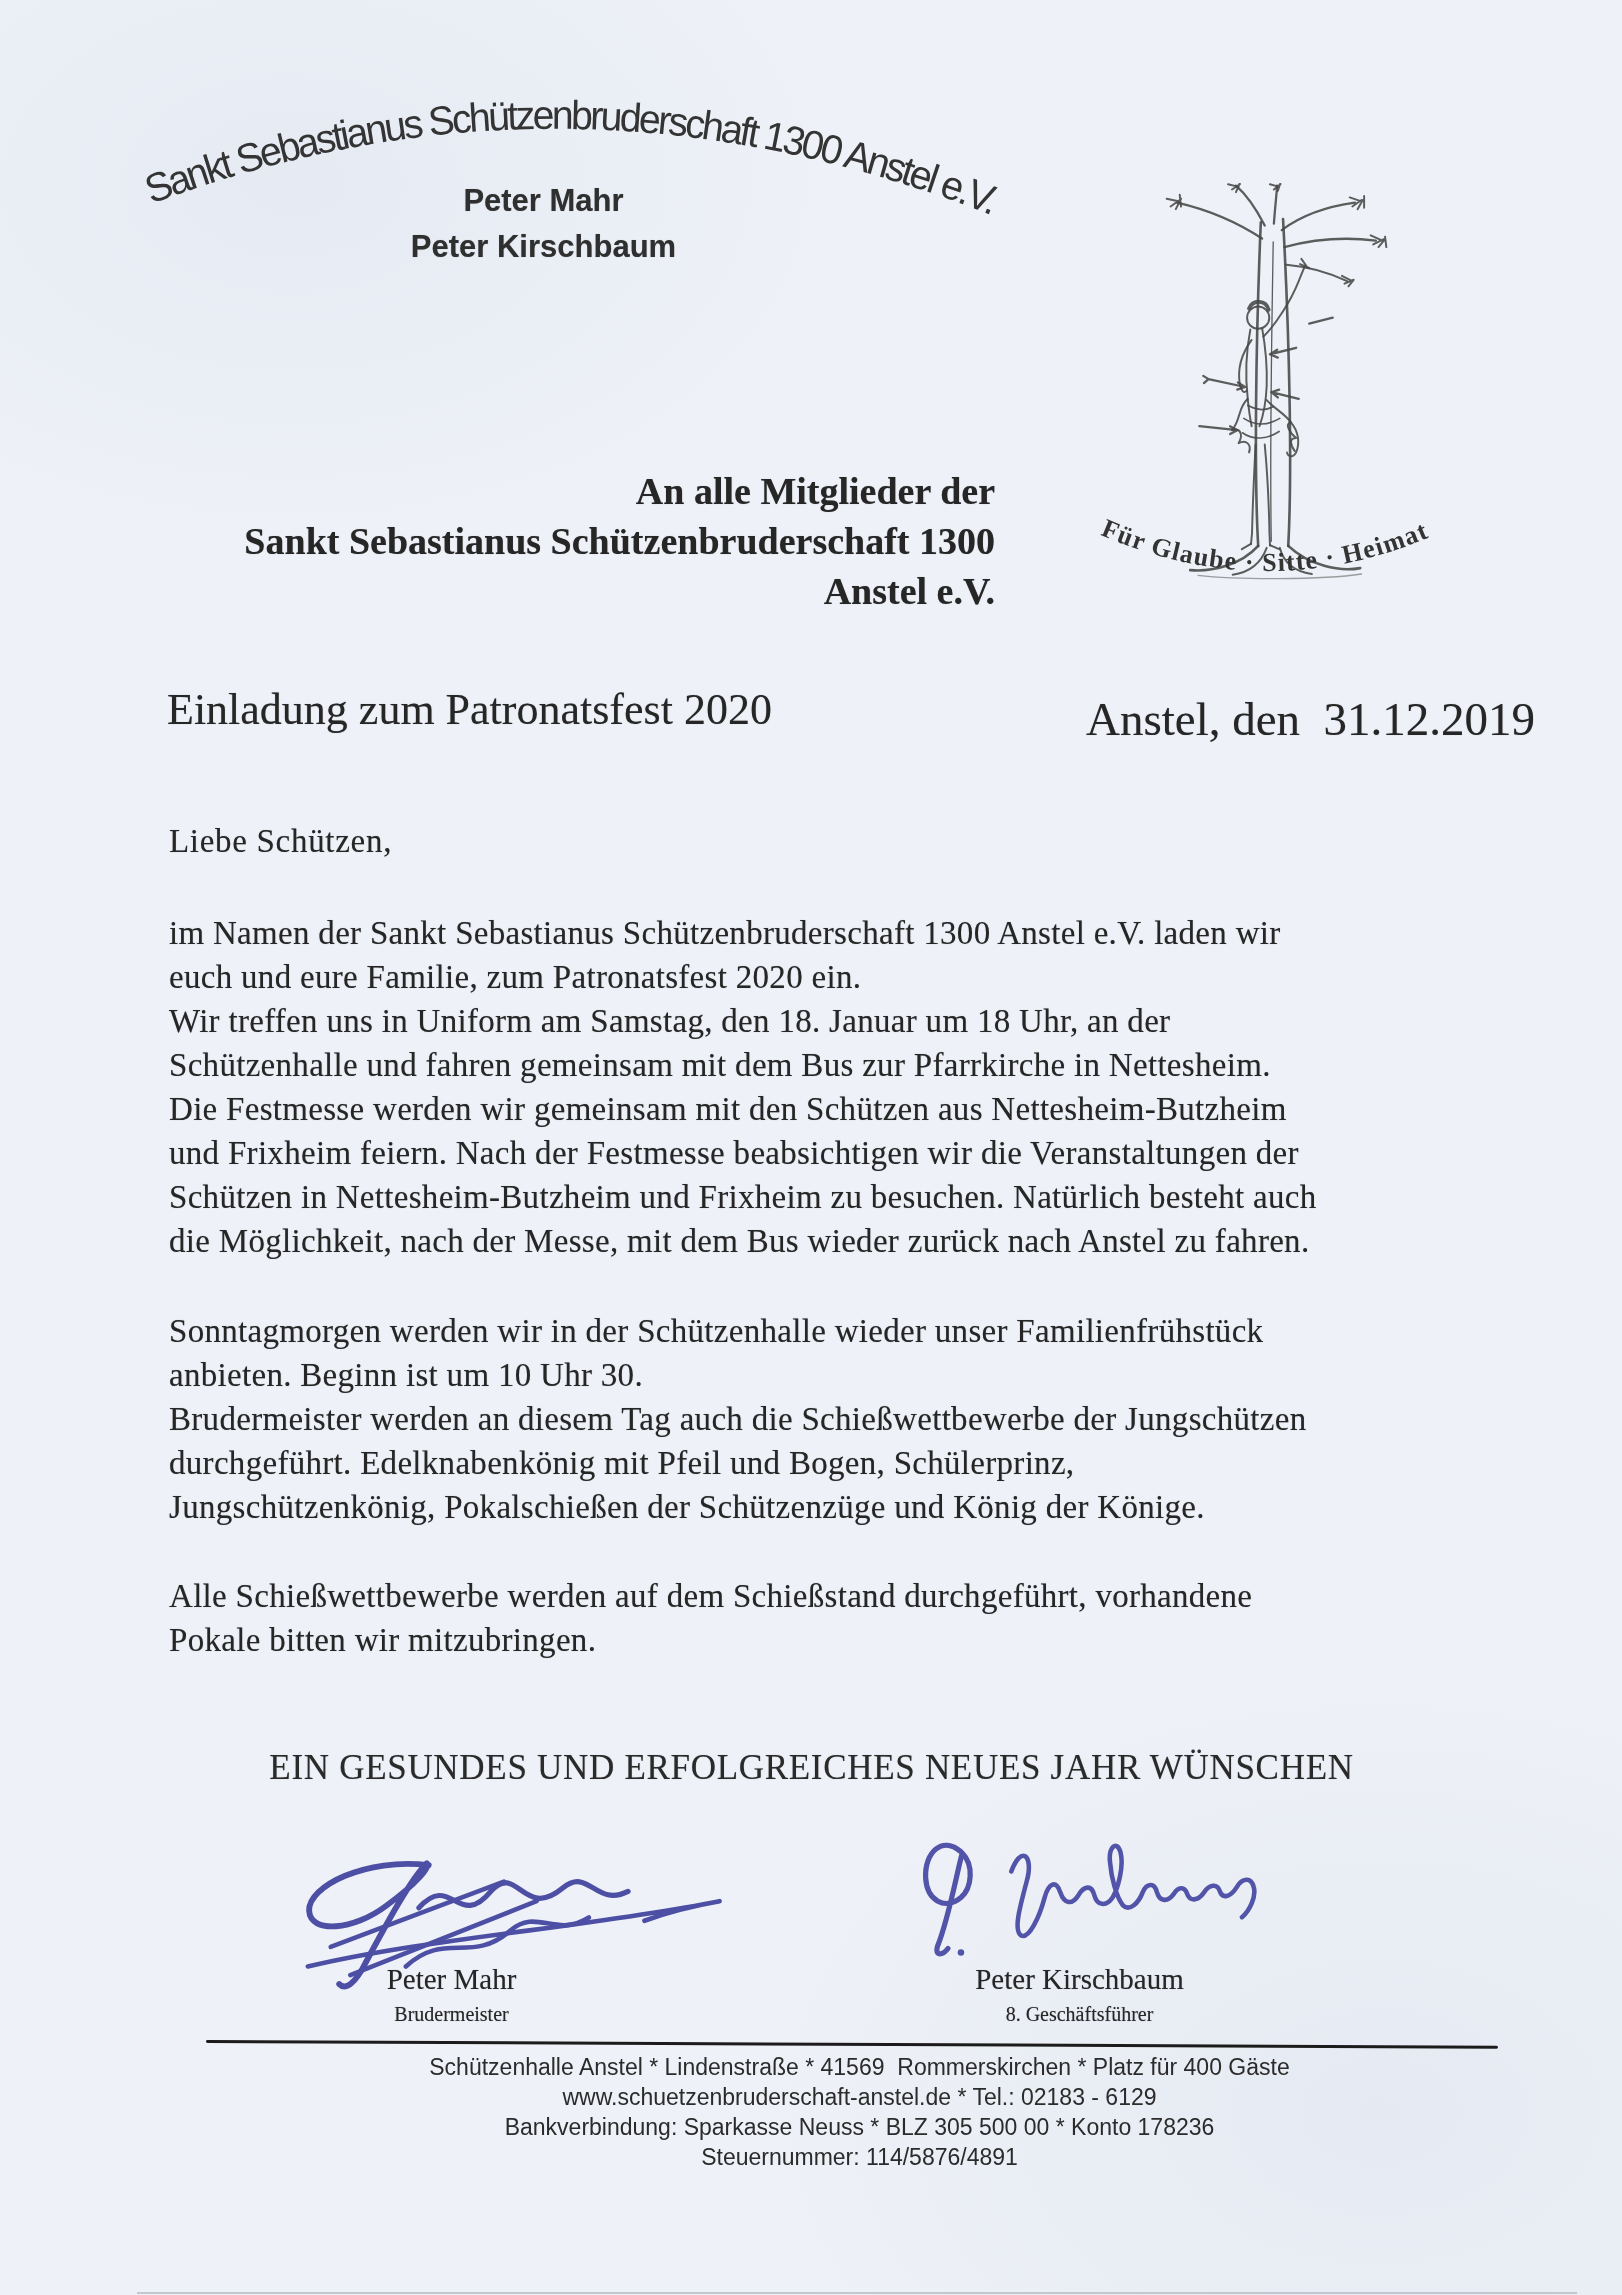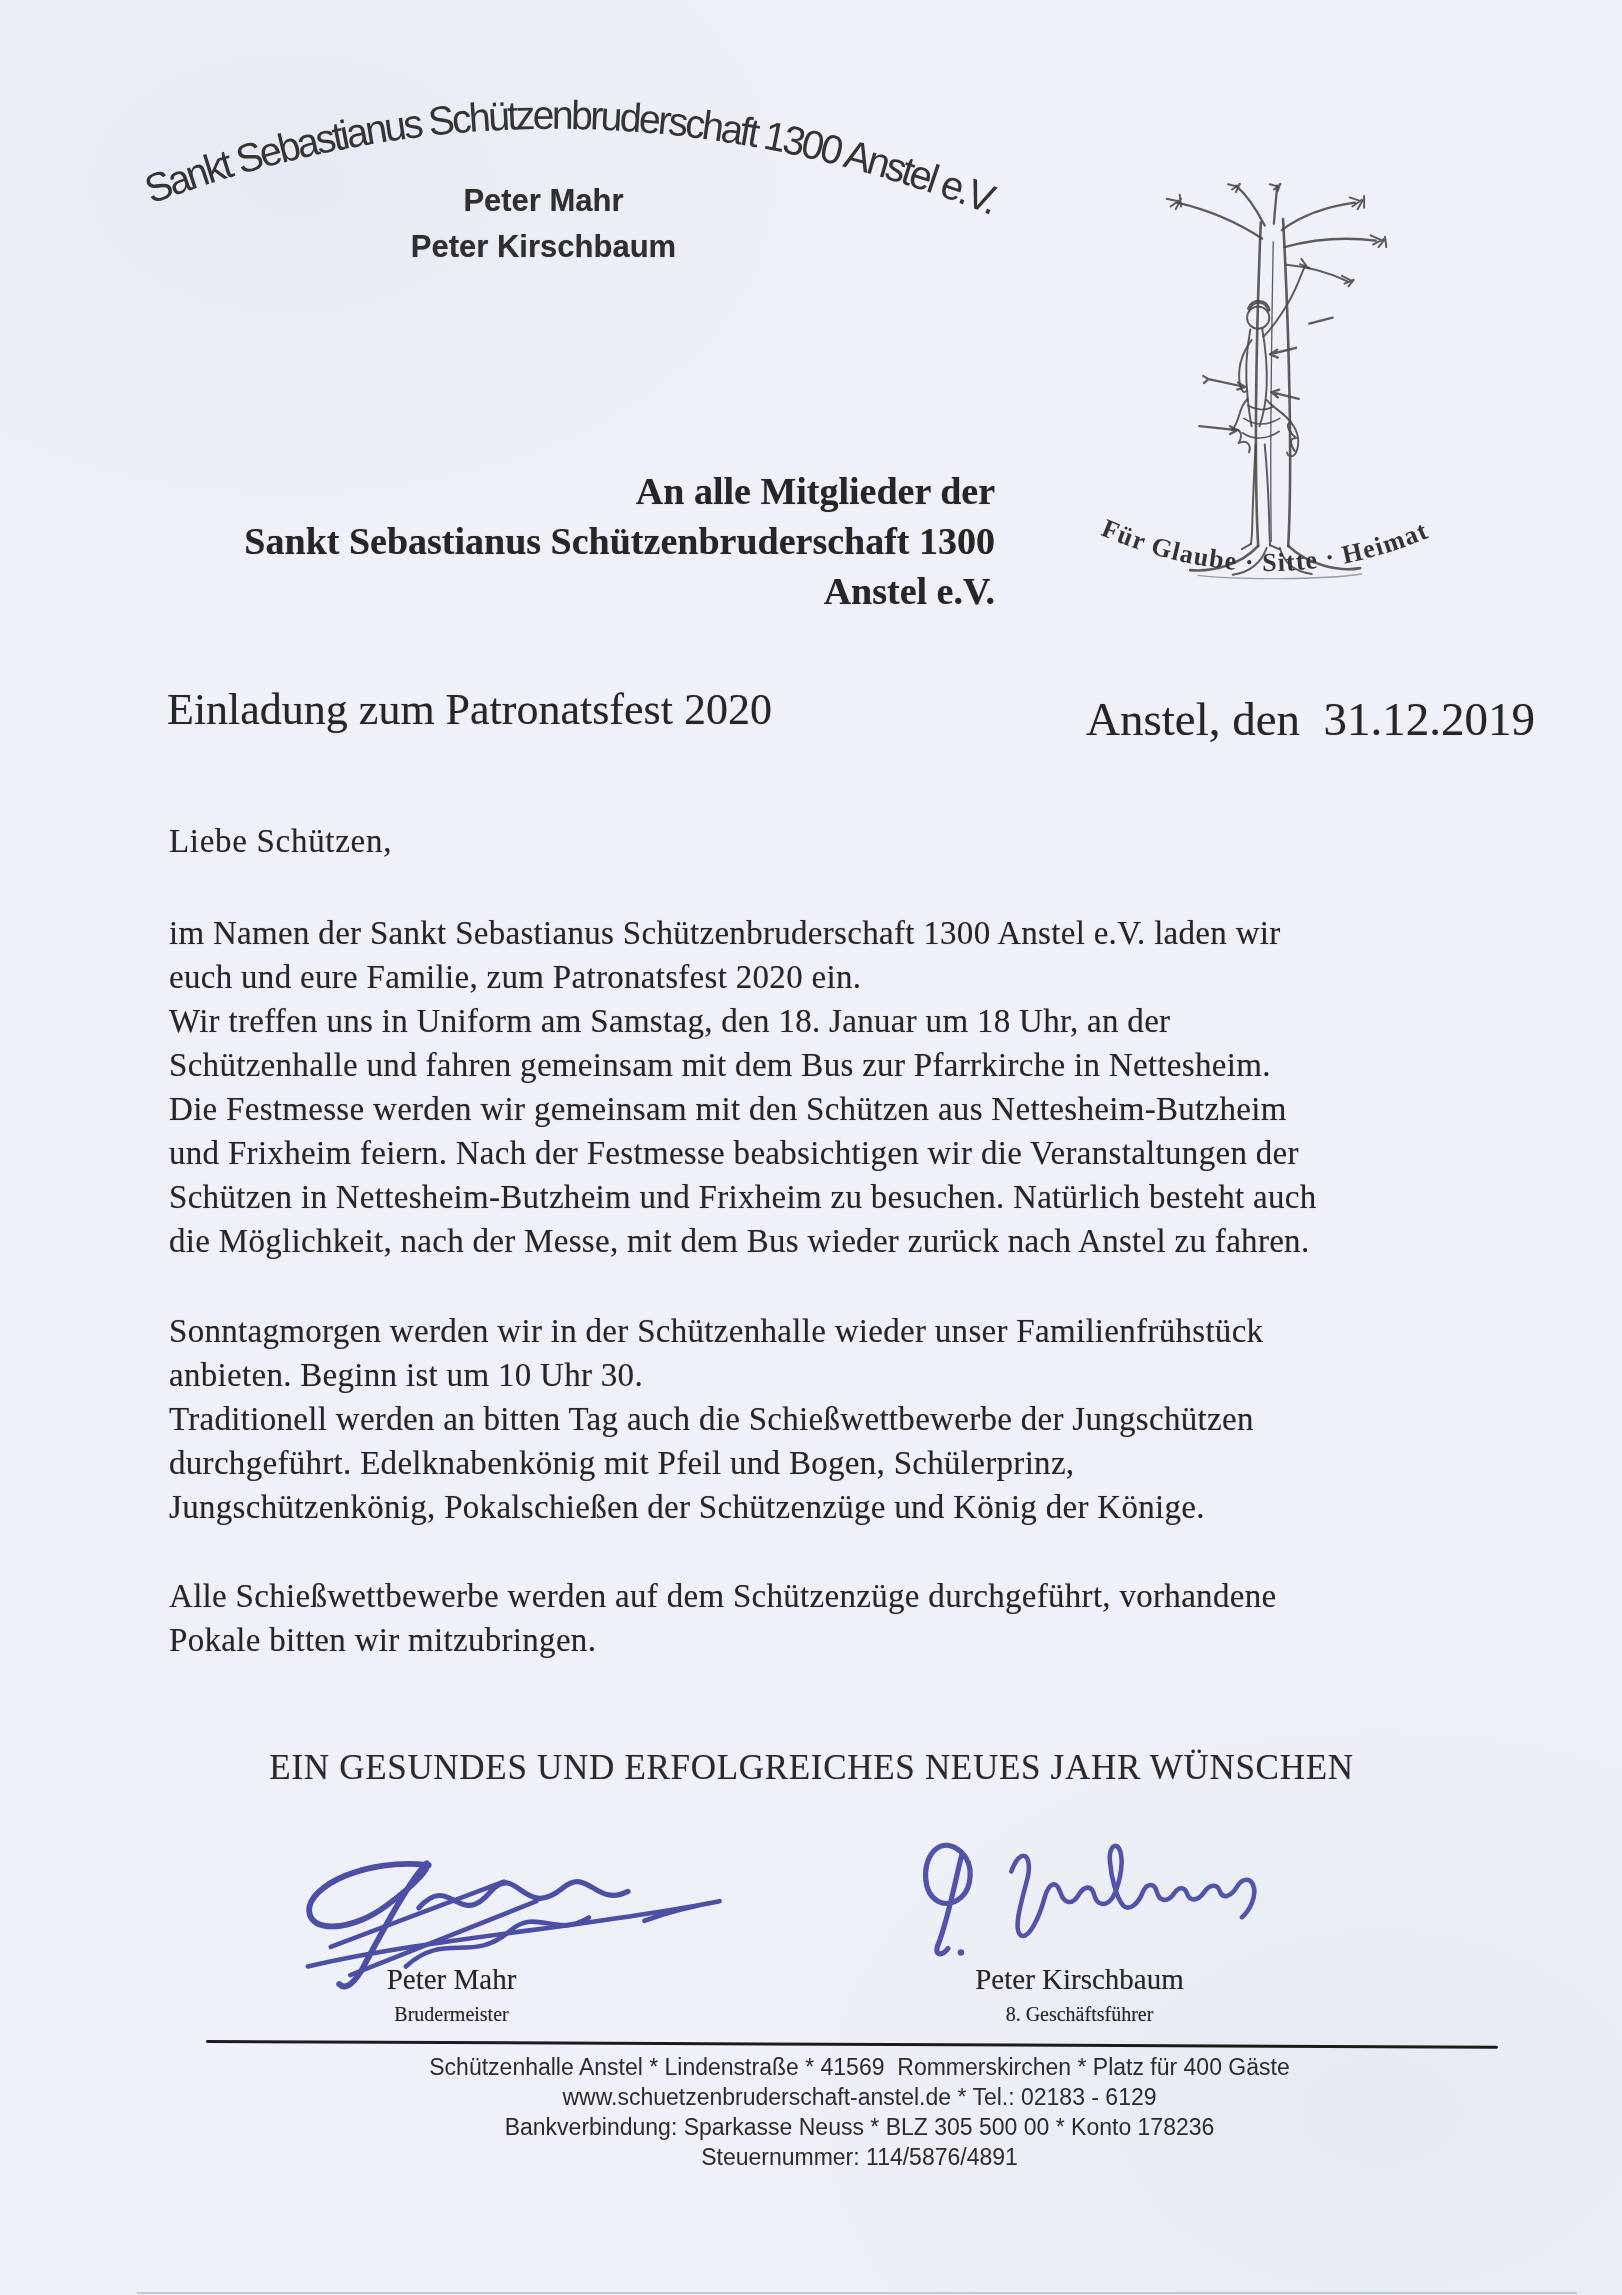--- a/index.html
+++ b/index.html
@@ -161,27 +161,27 @@
     <div>Schützenhalle und fahren gemeinsam mit dem Bus zur Pfarrkirche in Nettesheim.</div>
     <div>Die Festmesse werden wir gemeinsam mit den Schützen aus Nettesheim-Butzheim</div>
     <div>und Frixheim feiern. Nach der Festmesse beabsichtigen wir die Veranstaltungen der</div>
     <div>Schützen in Nettesheim-Butzheim und Frixheim zu besuchen. Natürlich besteht auch</div>
     <div>die Möglichkeit, nach der Messe, mit dem Bus wieder zurück nach Anstel zu fahren.</div>
   </div>
 
   <div class="abs para p2 inky">
     <div>Sonntagmorgen werden wir in der Schützenhalle wieder unser Familienfrühstück</div>
     <div>anbieten. Beginn ist um 10 Uhr 30.</div>
-    <div>Traditionell werden an bitten Tag auch die Schießwettbewerbe der Jungschützen</div>
+    <div>Brudermeister werden an diesem Tag auch die Schießwettbewerbe der Jungschützen</div>
     <div>durchgeführt. Edelknabenkönig mit Pfeil und Bogen, Schülerprinz,</div>
     <div>Jungschützenkönig, Pokalschießen der Schützenzüge und König der Könige.</div>
   </div>
 
   <div class="abs para p3 inky">
-    <div>Alle Schießwettbewerbe werden auf dem Schützenzüge durchgeführt, vorhandene</div>
+    <div>Alle Schießwettbewerbe werden auf dem Schießstand durchgeführt, vorhandene</div>
     <div>Pokale bitten wir mitzubringen.</div>
   </div>
 
   <div class="abs closing inky">EIN GESUNDES UND ERFOLGREICHES NEUES JAHR WÜNSCHEN</div>
 
   <svg class="abs sig-svg-left" viewBox="0 0 800 280">
     <g class="sig-stroke" stroke="#4c4fa4">
       <path d="M 255 60 C 160 48 70 92 72 130 C 74 165 140 160 190 122 C 238 87 258 62 252 57 C 228 80 190 150 158 210 C 143 240 128 252 118 242" stroke-width="9"></path>
       <path d="M 240 125 C 290 70 300 160 350 100 C 390 55 400 145 460 95 C 500 62 510 125 560 100" stroke-width="8"></path>
       <path d="M 70 215 C 250 172 500 155 700 115 C 660 122 620 132 585 145" stroke-width="7"></path>

